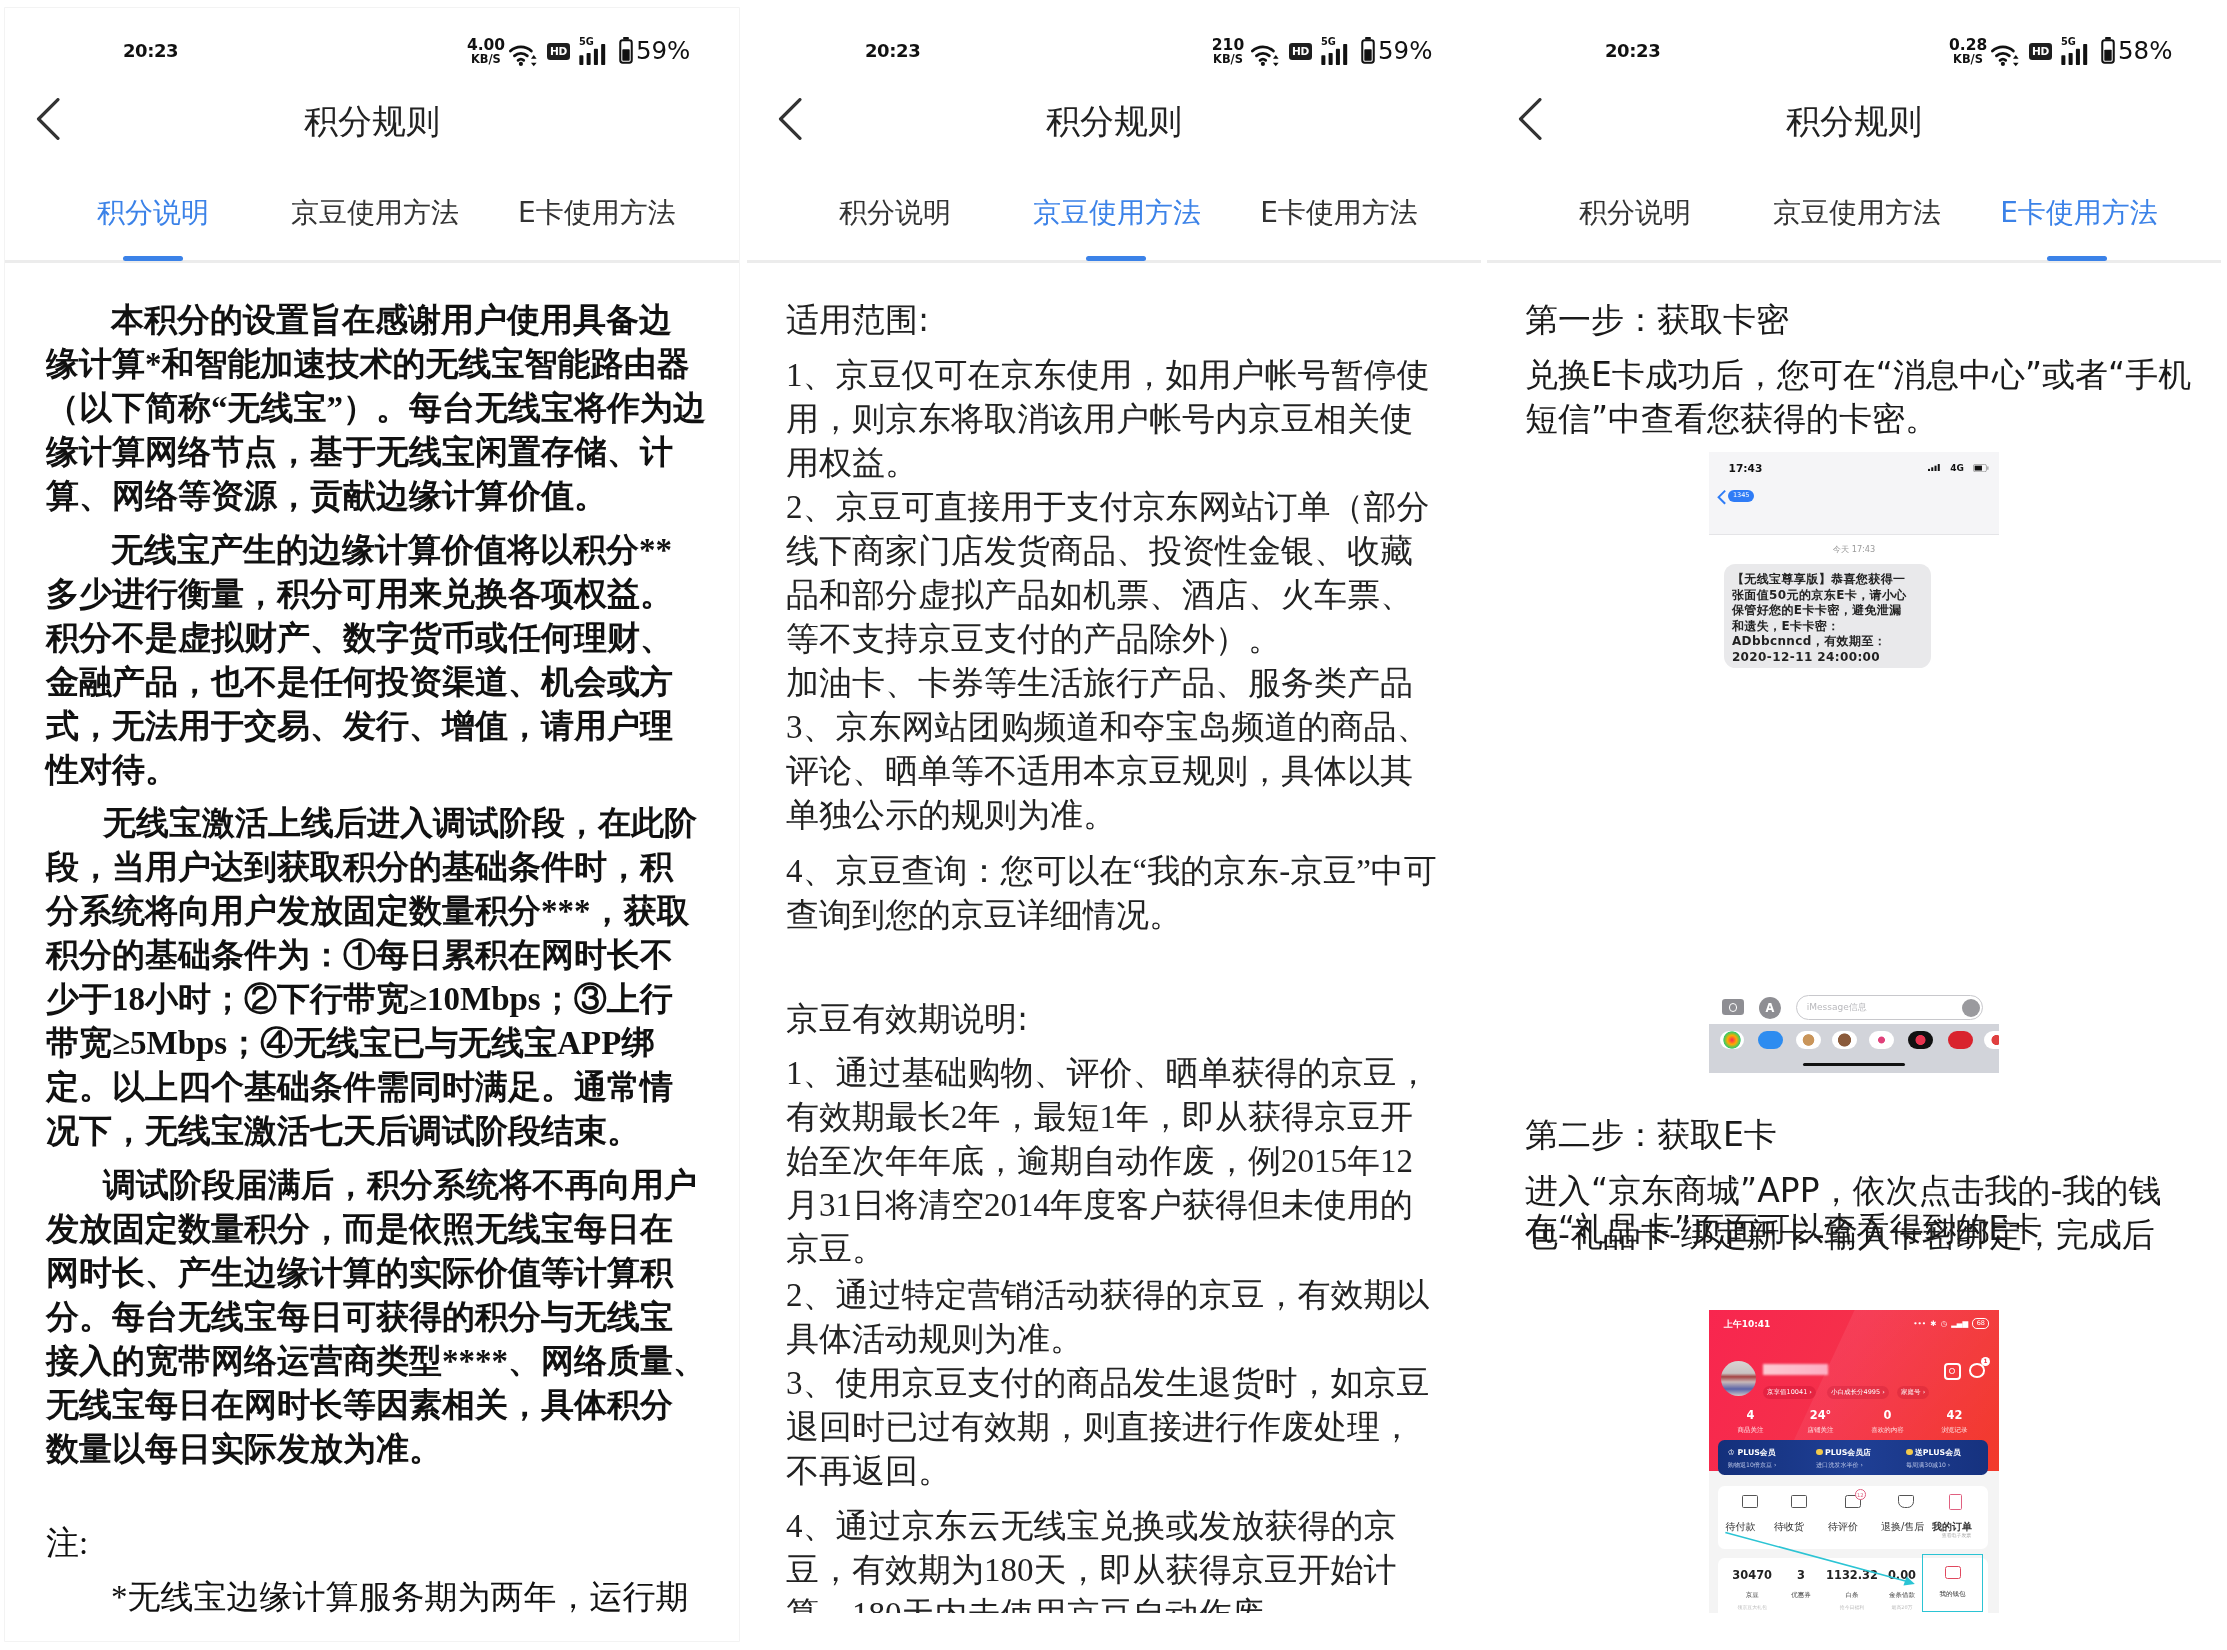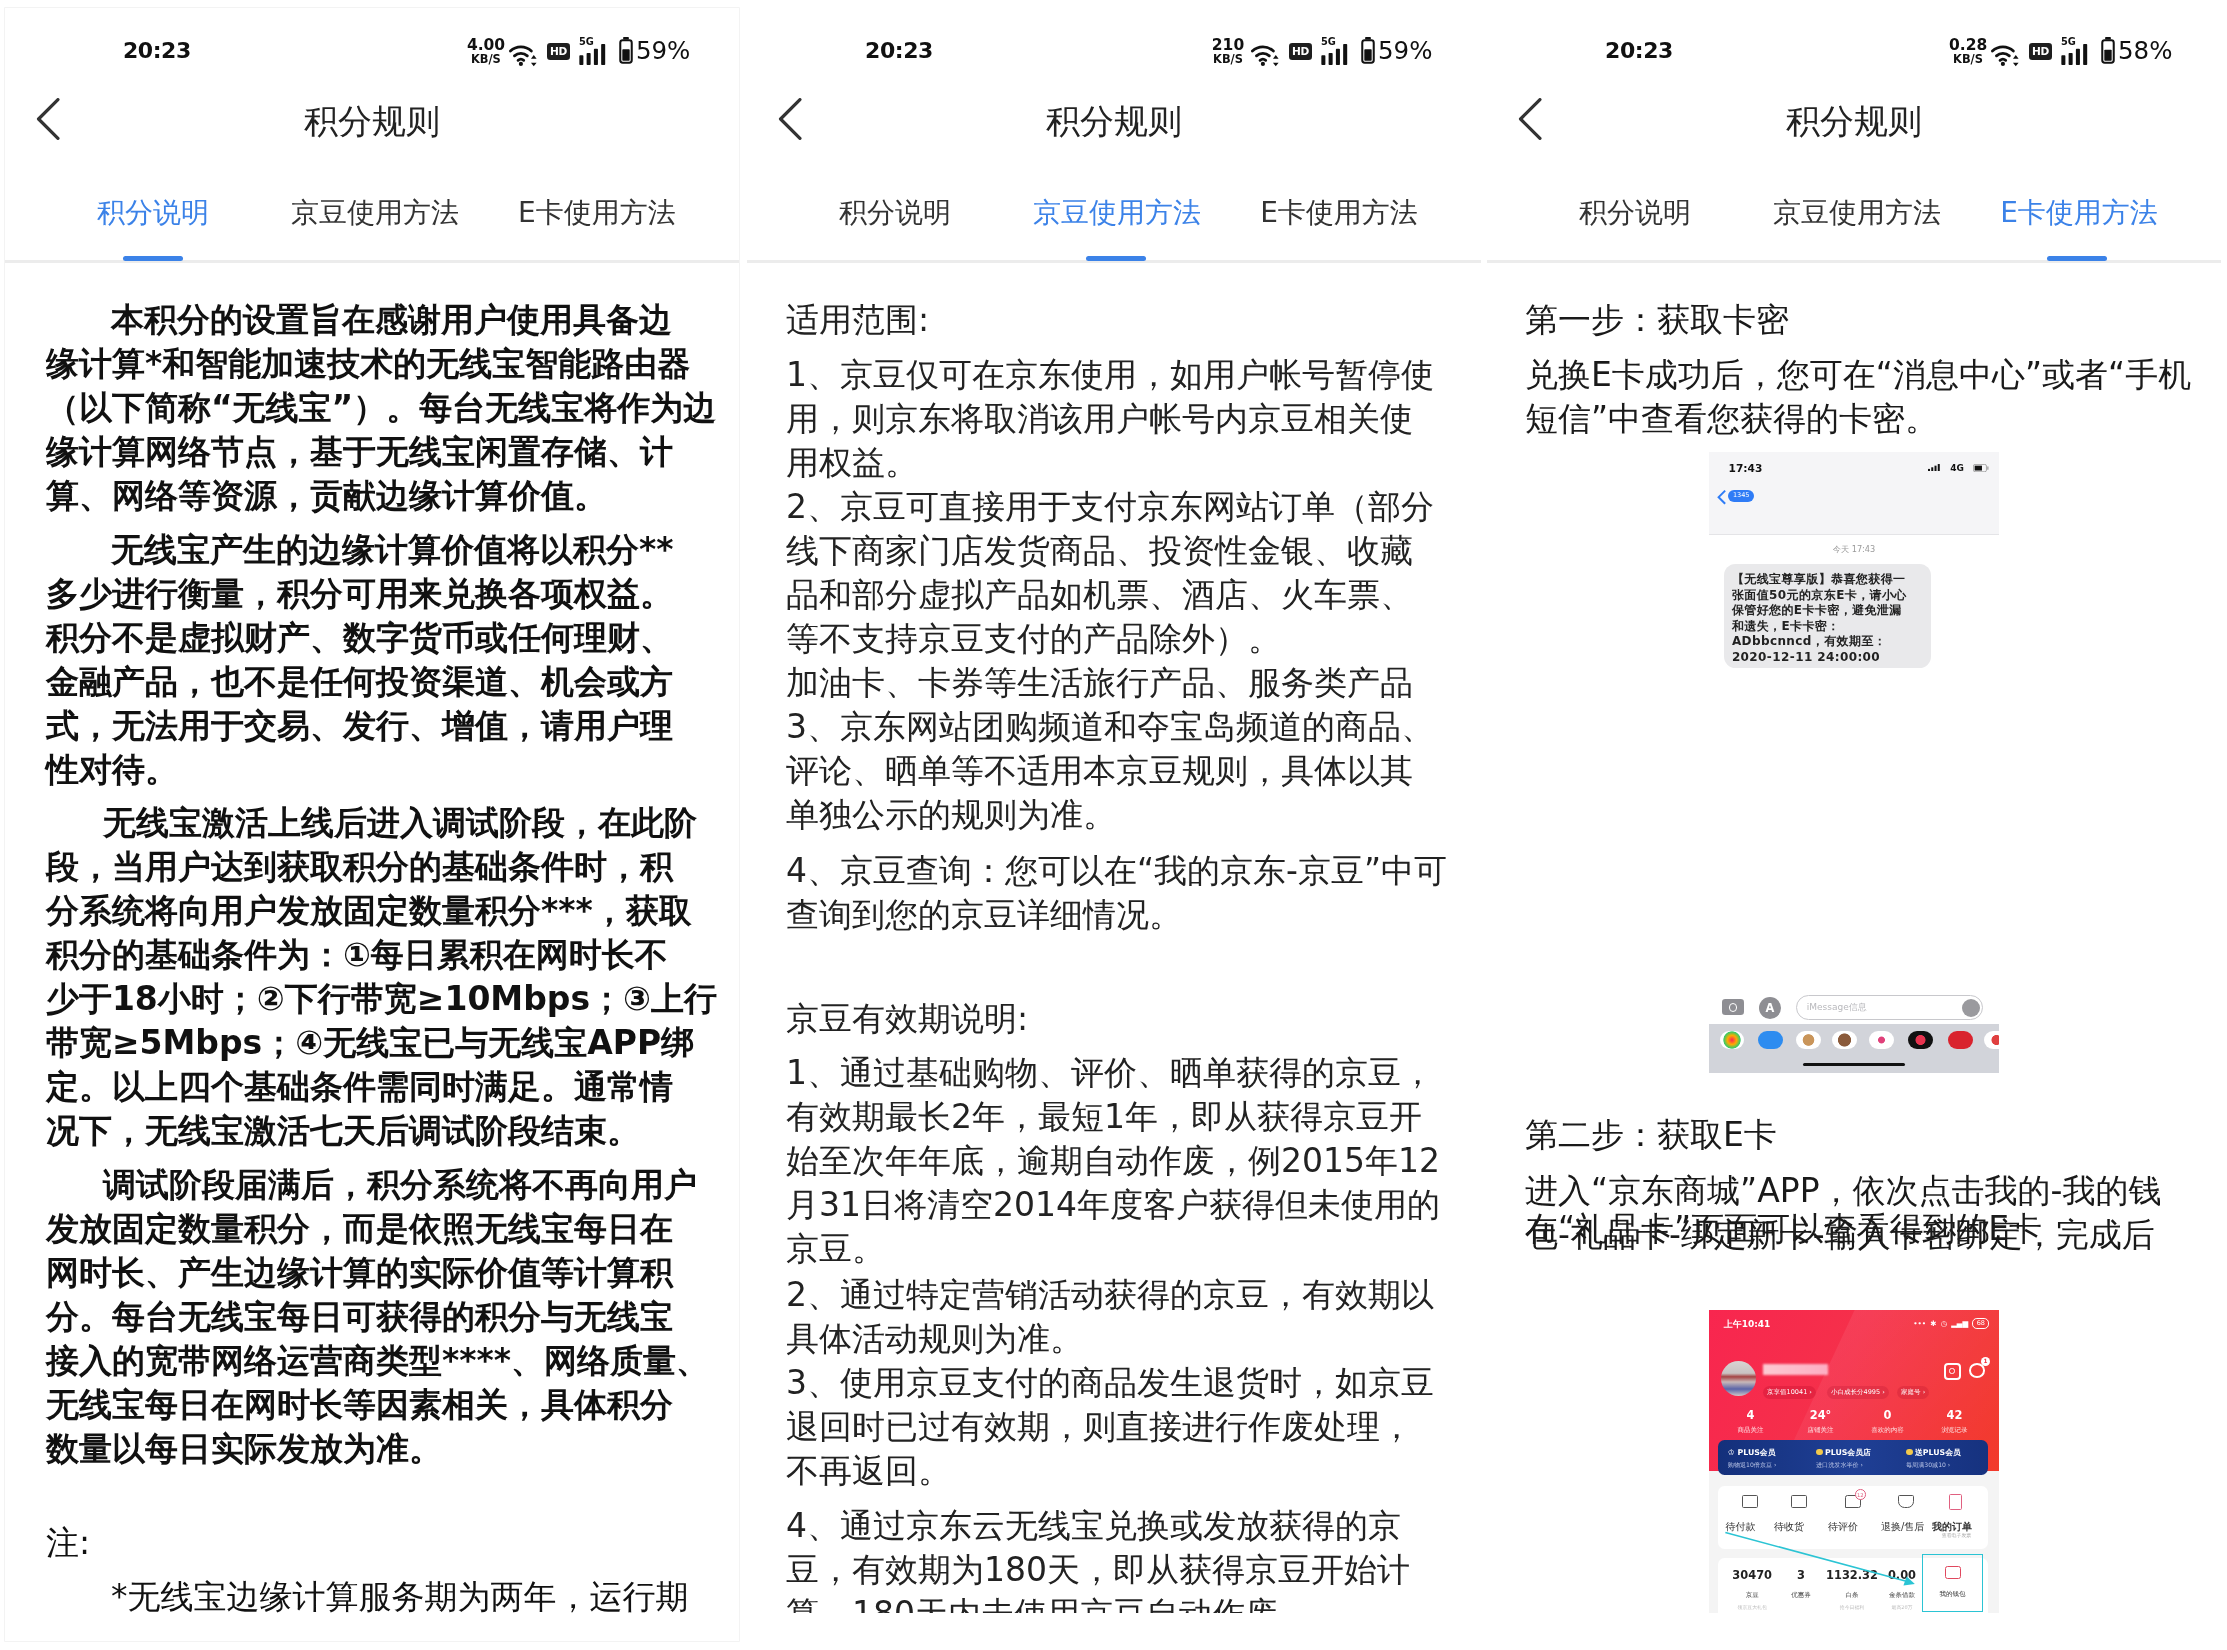--- a/index.html
+++ b/index.html
@@ -5,21 +5,21 @@
   html, body { margin:0; padding:0; background:#ffffff; }
   body { width:2227px; height:1651px; overflow:hidden; font-family:"DejaVu Sans", sans-serif; color:#222; }
   .canvas { position:relative; width:2227px; height:1651px; background:#fff; overflow:hidden; }
 
   .panel { position:absolute; top:8.2px; width:734px; height:1633px; background:#fff; overflow:hidden; }
   #p1 { left:4.9px; box-shadow:0 0 0 0.8px #f1f1f1; }
   #p2 { left:747px; }
   #p3 { left:1487px; }
 
   
-  .st-time { position:absolute; left:118px; top:29px; font-size:22px; line-height:28px; font-weight:600; color:#111; letter-spacing:-0.4px; }
+  .st-time { position:absolute; left:118px; top:29px; font-size:18px; line-height:28px; font-weight:600; color:#111; letter-spacing:-0.4px; }
   .st-speed { position:absolute; left:462px; top:30px; width:38px; text-align:center; color:#111; }
   .st-speed .v { display:block; font-size:15.5px; line-height:14.7px; font-weight:bold; }
   .st-speed .u { display:block; font-size:11.4px; line-height:12.3px; font-weight:bold; }
   .st-wifi { position:absolute; left:503px; top:34px; width:29px; height:24.5px; }
   .st-hd { position:absolute; left:542px; top:35px; width:23px; height:17px; border-radius:3.3px; background:#1e1e1e; color:#fff; font-size:10.6px; font-weight:bold; line-height:17px; text-align:center; letter-spacing:-0.4px; }
   .st-5g { position:absolute; left:574px; top:29px; font-size:9.8px; font-weight:bold; line-height:9.8px; color:#111; }
   .st-bars { position:absolute; left:574px; top:36px; width:33px; height:21px; }
   .st-batt { position:absolute; left:614px; top:29px; width:14px; height:27px; }
   .st-pct { position:absolute; left:631px; top:29px; font-size:24.5px; line-height:28px; color:#111; }
 
@@ -29,21 +29,21 @@
   .tab { position:absolute; top:188px; width:196px; text-align:center; font-size:28px; line-height:34px; color:#333; cursor:pointer; }
   .tab.t0 { left:50px; } .tab.t1 { left:272px; } .tab.t2 { left:494px; }
   .tab.active { color:#3b82e8; }
   .tab-underline { position:absolute; top:248px; width:60px; height:4.9px; border-radius:2.5px; background:#3b82e8; z-index:2; }
   .divider { position:absolute; left:0; right:0; top:252px; height:2.5px; background:#ececec; }
 
   
   .content { position:absolute; left:0; right:0; top:270px; height:1335px; overflow:hidden; }
 
   .lbody { position:absolute; left:41px; top:19.6px; width:678px; font-size:33px; line-height:44px; color:#111; font-weight:600; }
-  .ln { white-space:nowrap; height:44px; }
+  .ln { white-space:nowrap; height:44px;font-family:Liberation Serif, serif; }
   .para { margin-bottom:9.8px; }
   .ind80 { padding-left:65px; }
   .ind70 { padding-left:57px; }
   .lbody b { font-weight:800; }
 
   .mbody { position:absolute; left:39px; top:19.6px; width:686px; font-size:33px; line-height:44px; color:#222; }
   .m-head { white-space:nowrap; height:44px; font-weight:500; }
 
   .rline { position:absolute; left:38px; white-space:nowrap; font-size:33px; line-height:44px; color:#1a1a1a; }
 

